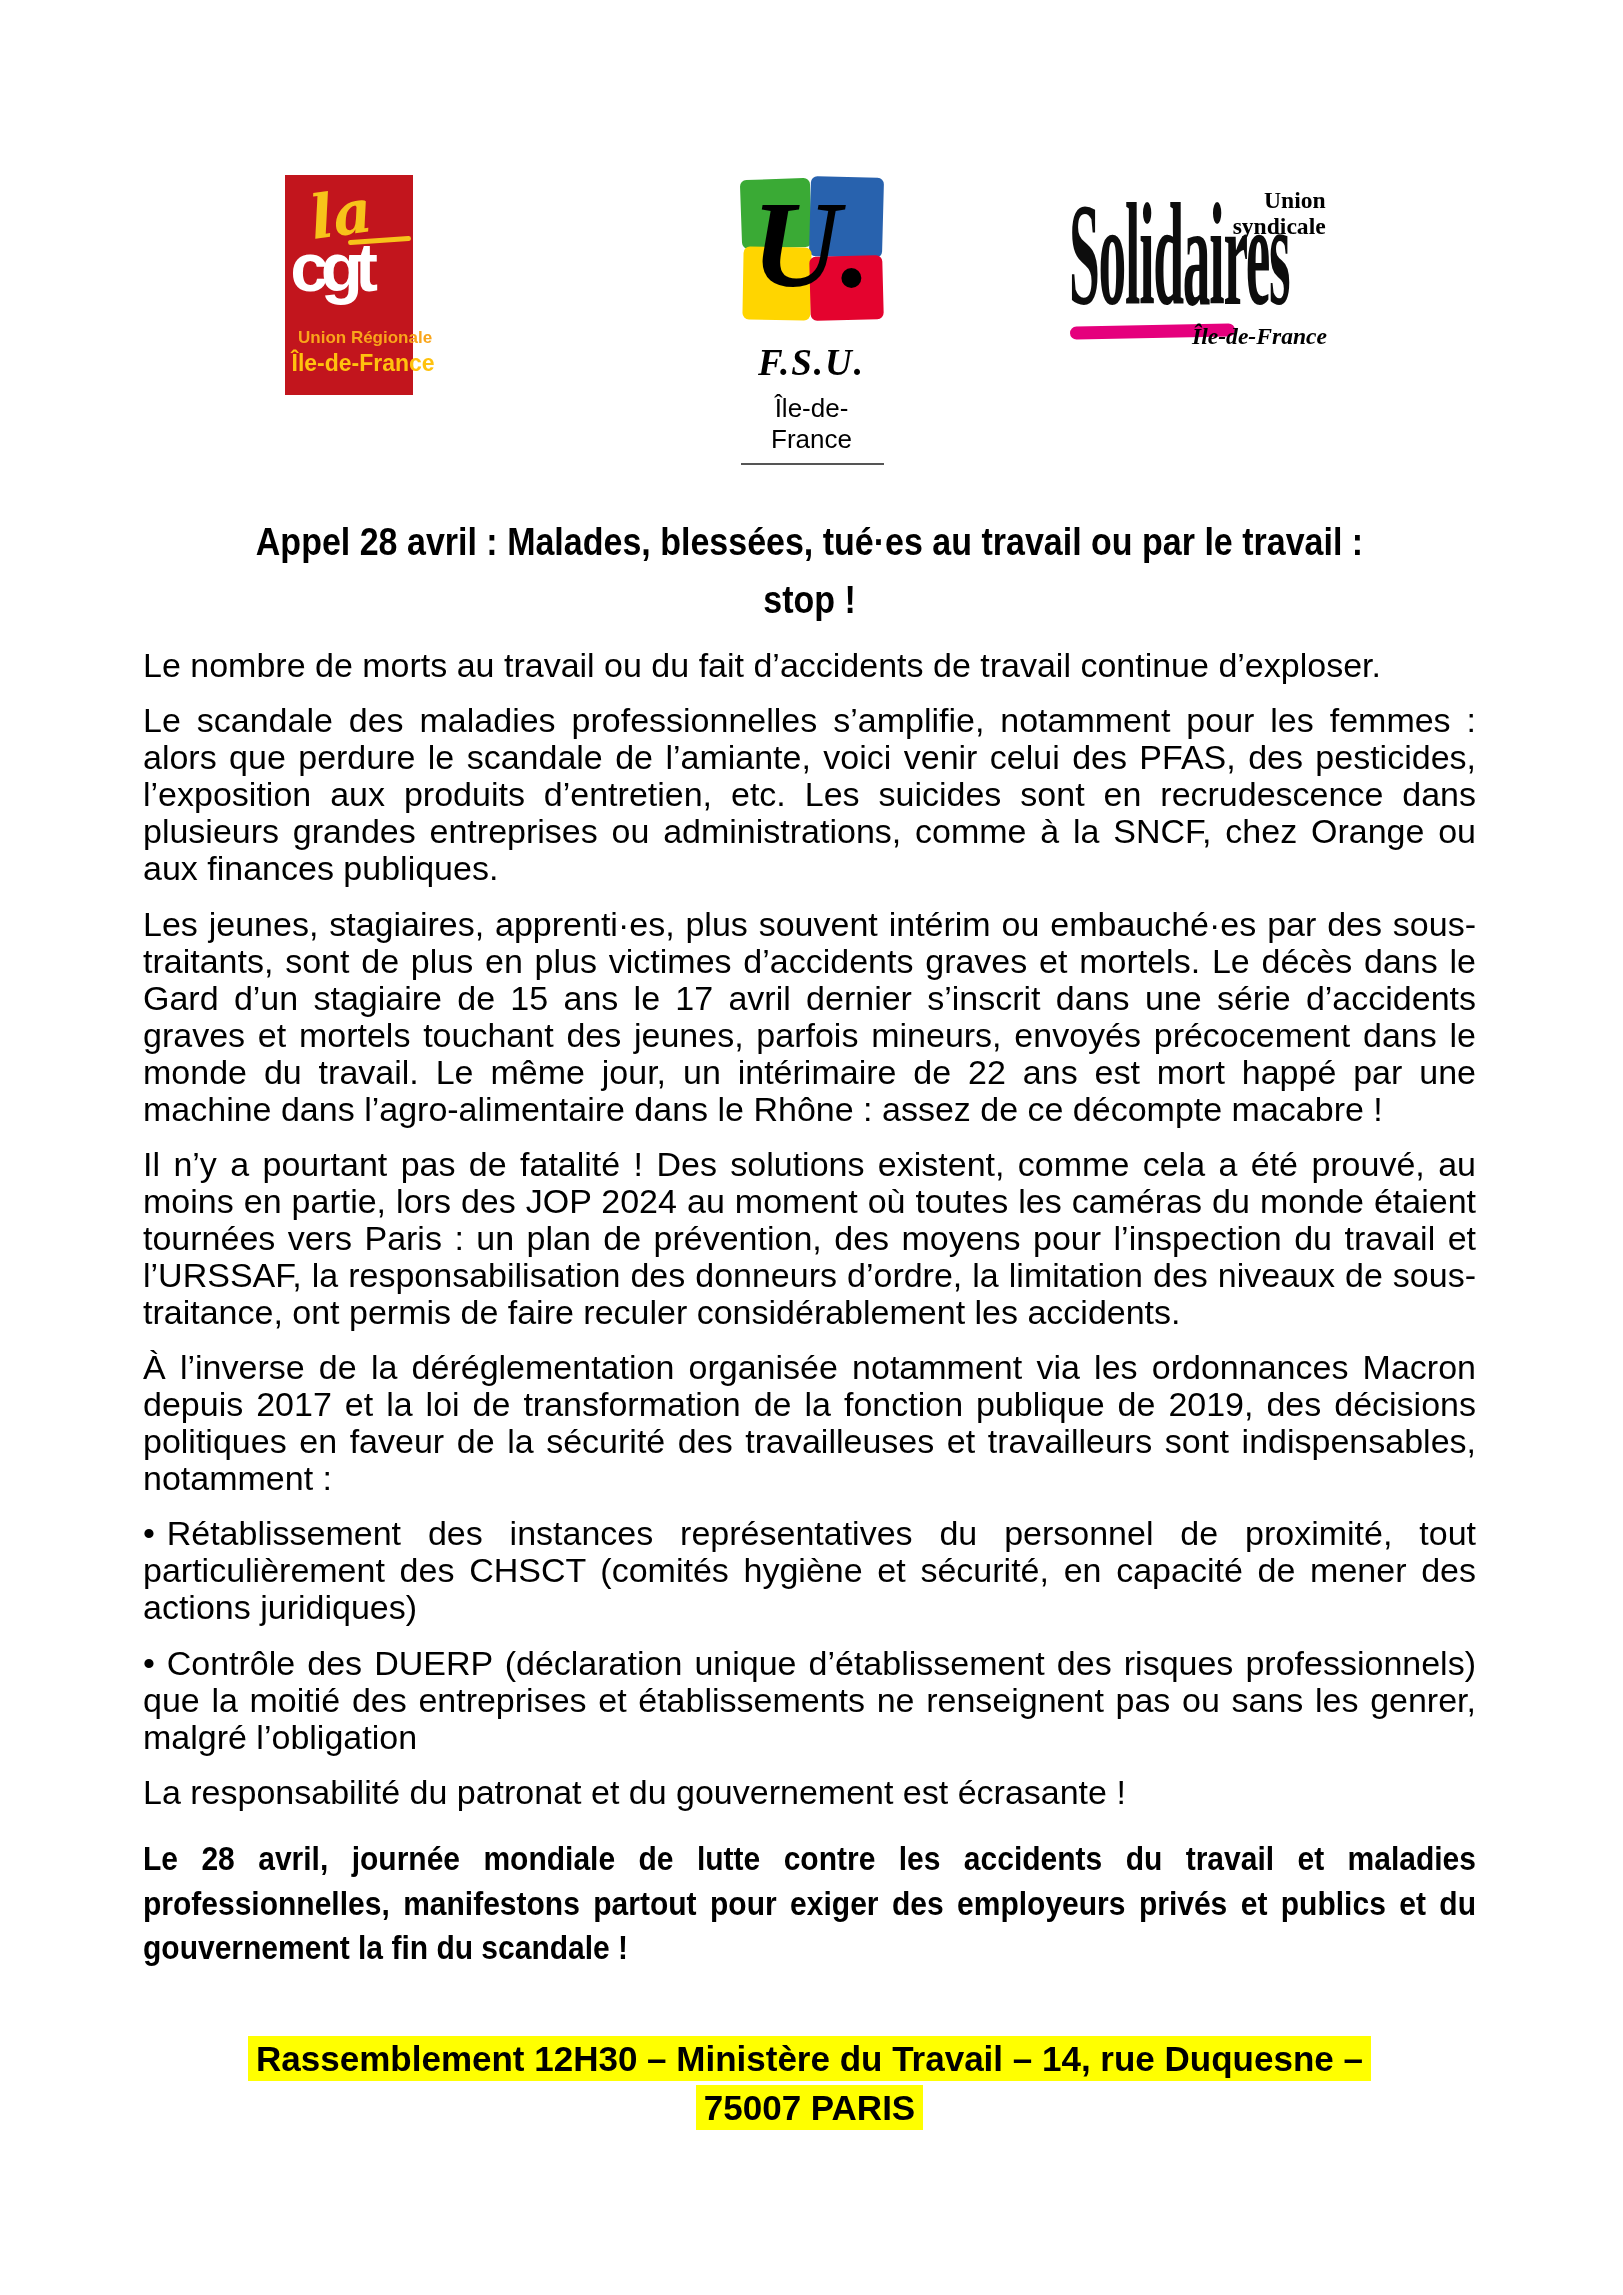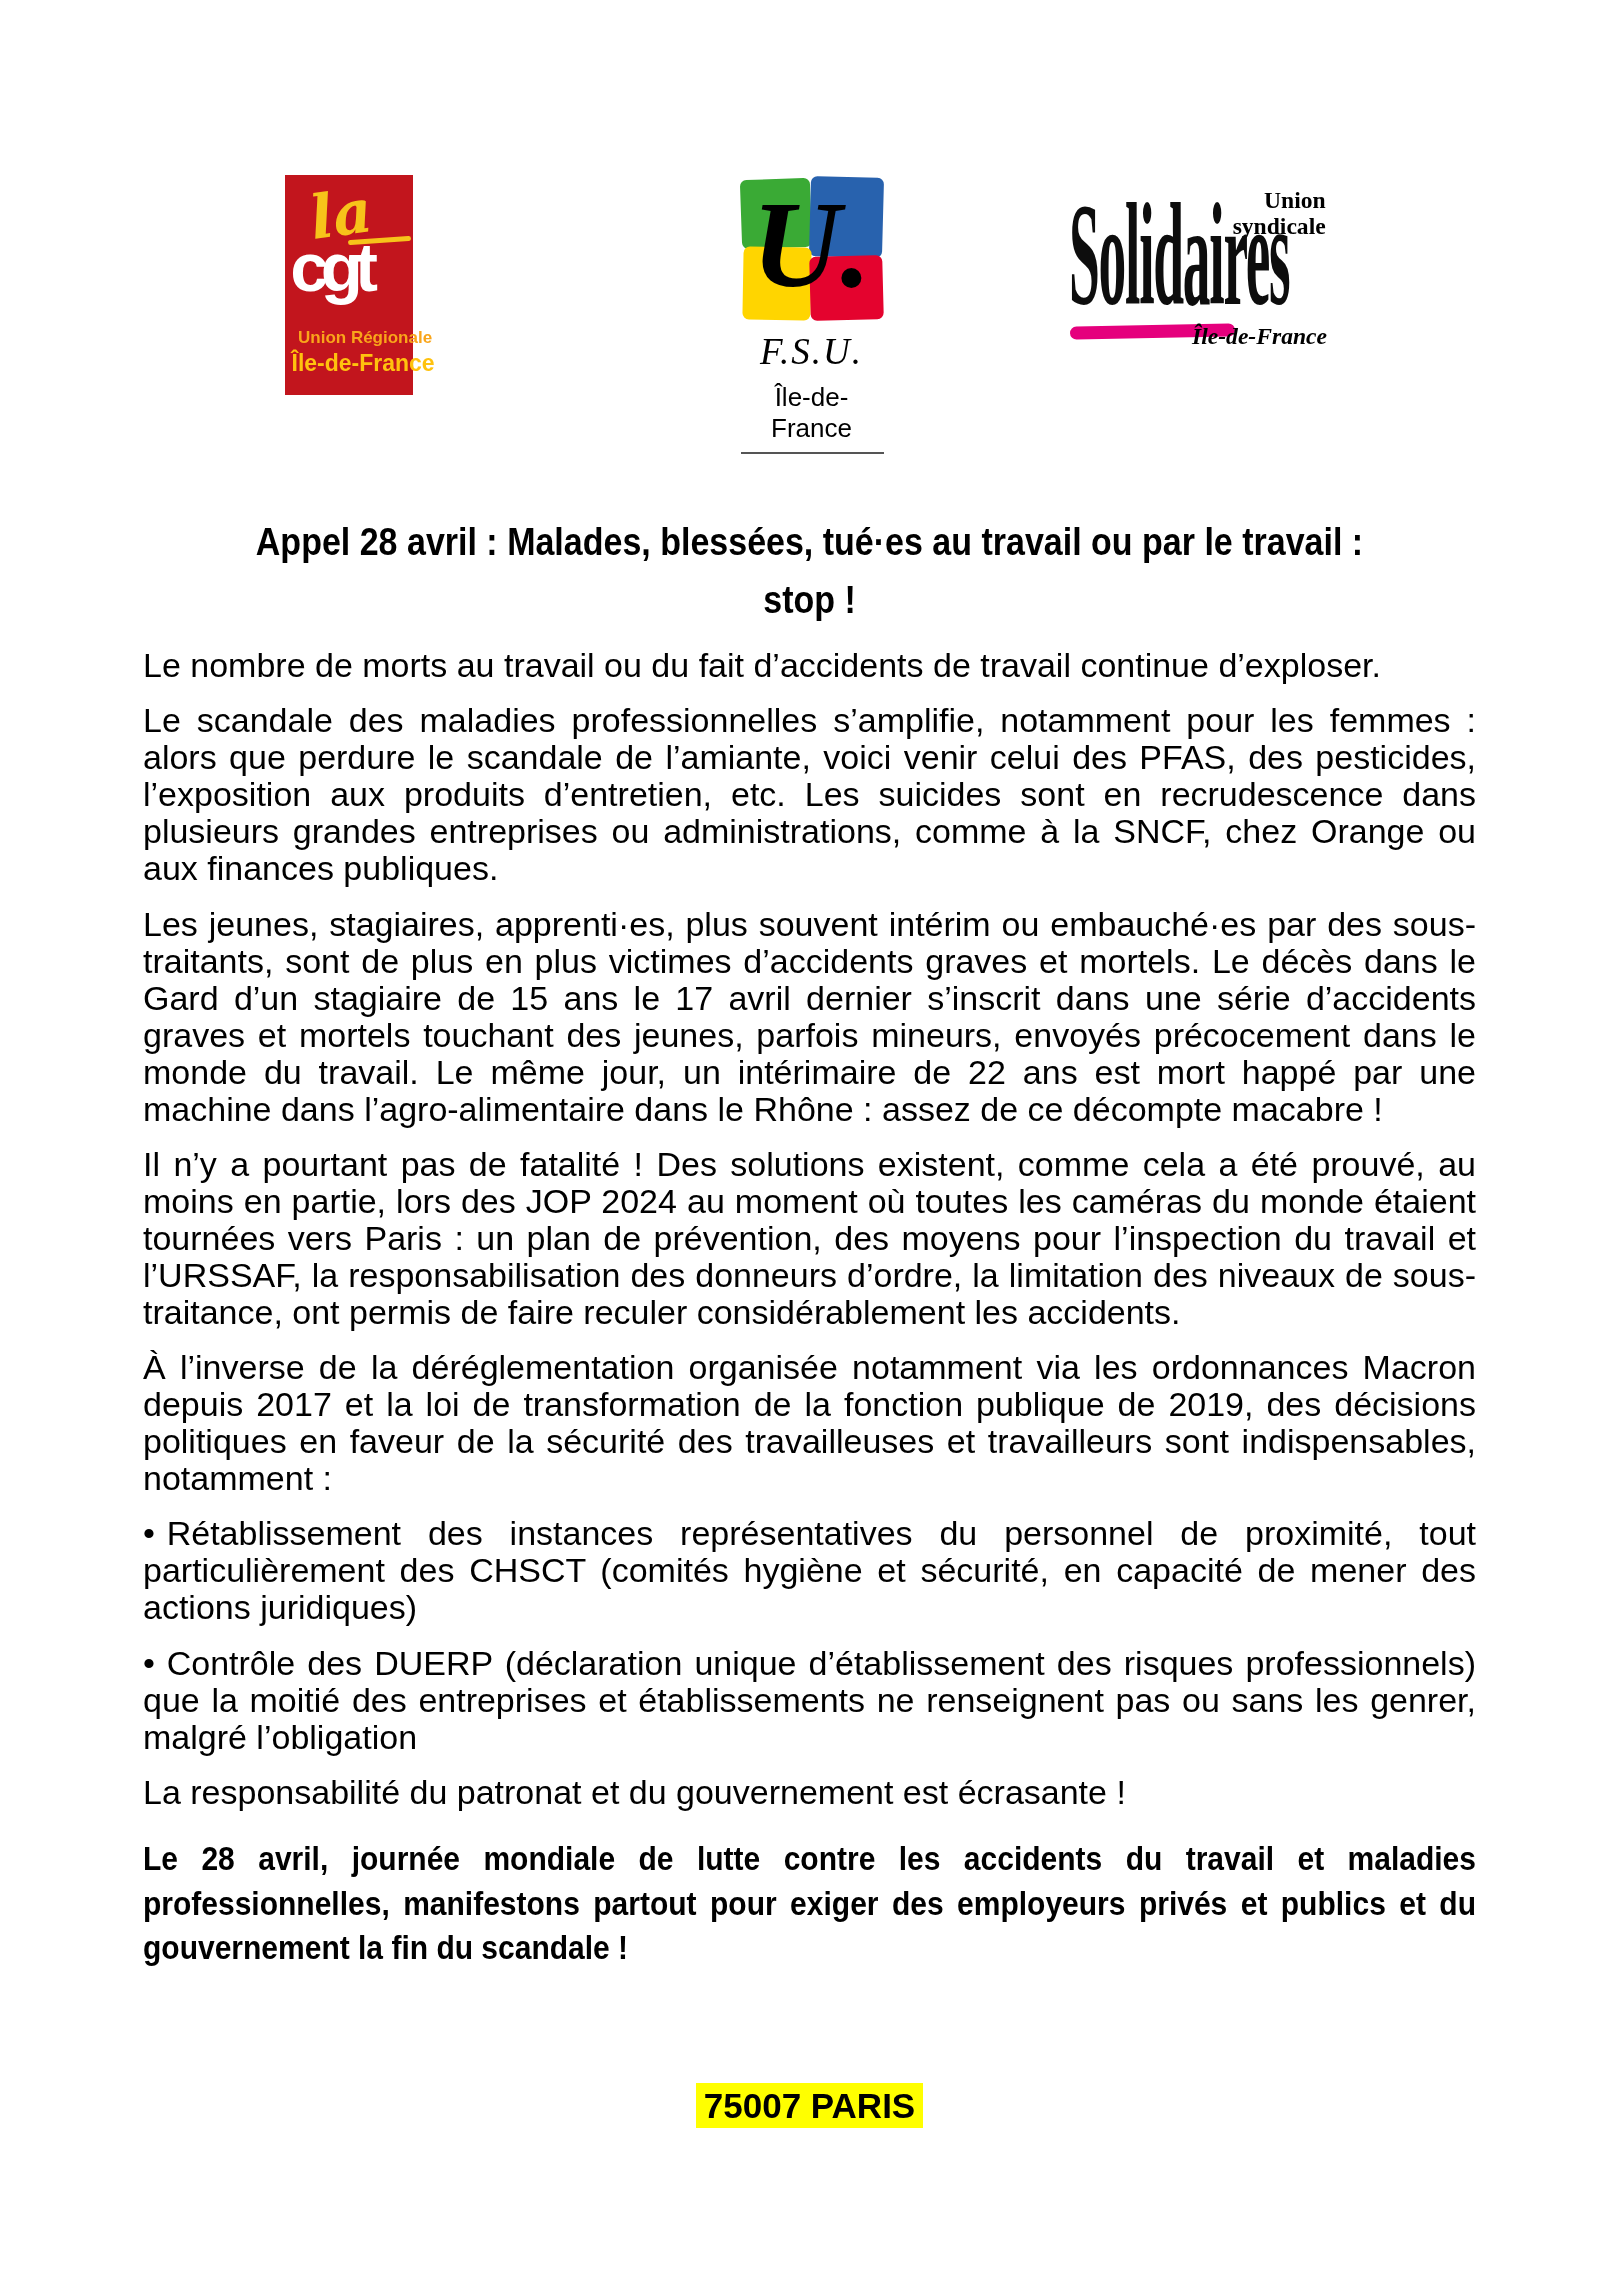--- a/index.html
+++ b/index.html
@@ -53,22 +53,22 @@
   .q-green  { left:0;   top:2px;   width:70px; height:69px; background:#3aaa35; transform:rotate(-2deg); }
   .q-blue   { left:69px; top:0;   width:73px; height:80px; background:#2862ae; transform:rotate(1.5deg); }
   .q-yellow { left:2px; top:70px; width:68px; height:73px; background:#ffd500; transform:rotate(1deg); }
   .q-red    { left:69px; top:79px; width:73px; height:64px; background:#e4032e; transform:rotate(-1.5deg); }
   .fsu-u {
     position:absolute; left:0; top:-3.9px; width:100%;
     font-family:"Liberation Serif", serif; font-style:italic; font-weight:bold;
     font-size:123px; line-height:143px; color:#000;
   }
   .fsu-name {
-    margin-top:10px;
-    font-family:"Liberation Serif", serif; font-style:italic; font-weight:normal;
+    margin-top:21px;
+    font-family:"Liberation Serif", serif; font-style:italic; font-weight:bold;
     font-size:37px; letter-spacing:2px;
   }
   .fsu-region { margin-top:9.2px; font-size:26px; }
   .fsu-rule { margin:7.9px auto 0; width:143px; height:2px; background:#555; }
 
   
   .sol { position:absolute; left:1065px; top:167px; width:262px; height:190px; }
   .sol-top {
     position:absolute; right:1.3px; top:20px; text-align:right;
     font-family:"Liberation Serif", serif; font-weight:bold;
@@ -171,20 +171,20 @@
     <p>À l’inverse de la déréglementation organisée notamment via les ordonnances Macron depuis 2017 et la loi de transformation de la fonction publique de 2019, des décisions politiques en faveur de la sécurité des travailleuses et travailleurs sont indispensables, notamment :</p>
 
     <p class="bullet"><span class="bullet-dot">•</span><span>Rétablissement des instances représentatives du personnel de proximité, tout particulièrement des CHSCT (comités hygiène et sécurité, en capacité de mener des actions juridiques)</span></p>
     <p class="bullet"><span class="bullet-dot">•</span><span>Contrôle des DUERP (déclaration unique d’établissement des risques professionnels) que la moitié des entreprises et établissements ne renseignent pas ou sans les genrer, malgré l’obligation</span></p>
 
     <p>La responsabilité du patronat et du gouvernement est écrasante !</p>
 
     <p class="cta">Le 28 avril, journée mondiale de lutte contre les accidents du travail et maladies professionnelles, manifestons partout pour exiger des employeurs privés et publics et du gouvernement la fin du scandale !</p>
 
     <div class="banner">
-      <br>
+      <span class="hl">Rassemblement 12H30 – Ministère du Travail – 14, rue Duquesne –</span><br>
       <span class="hl">75007 PARIS</span>
     </div>
 
   </main>
 
 </div>
 
 
 </body></html>

